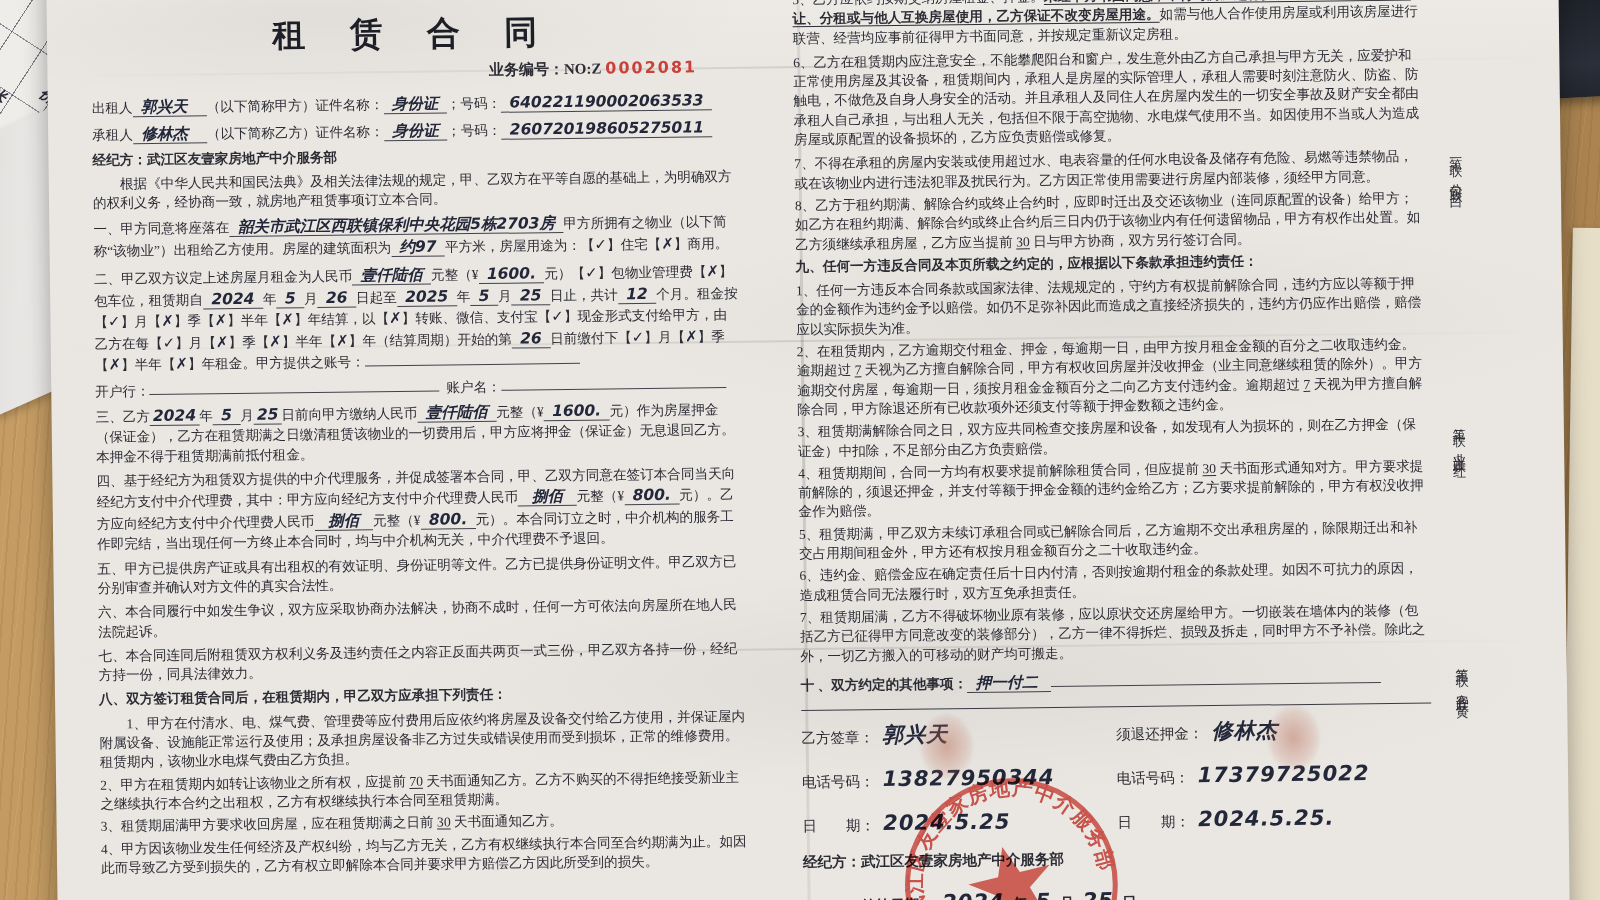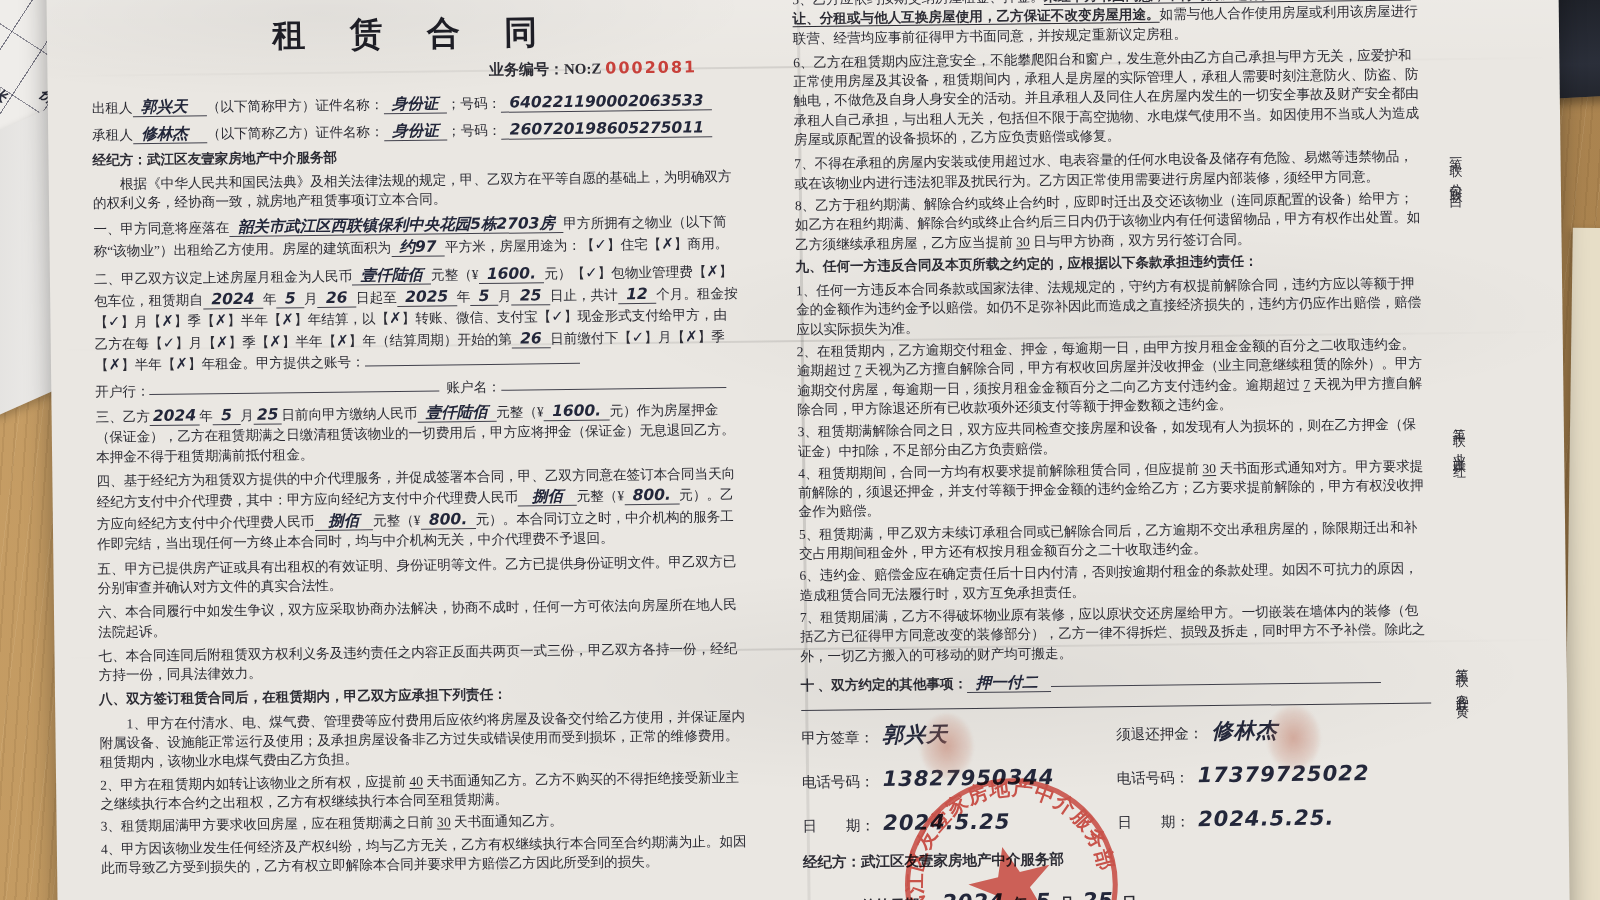--- a/index.html
+++ b/index.html
@@ -137,21 +137,21 @@
       <p class="cl"><span class="seg-p">一、甲方同意将座落在</span><span class="seg-hu">&nbsp;韶关市武江区西联镇保利中央花园5栋2703房&nbsp;</span><span class="seg-p">甲方所拥有之物业（以下简称“该物业”）出租给乙方使用。房屋的建筑面积为</span><span class="seg-hu">&nbsp;约97&nbsp;</span><span class="seg-p">平方米，房屋用途为：【</span><span class="seg-h">✓</span><span class="seg-p">】住宅【</span><span class="seg-h">✗</span><span class="seg-p">】商用。</span></p>
       <p class="cl"><span class="seg-p">二、甲乙双方议定上述房屋月租金为人民币</span><span class="seg-hu">&nbsp;壹仟陆佰&nbsp;</span><span class="seg-p">元整（¥</span><span class="seg-hu">&nbsp;1600.&nbsp;</span><span class="seg-p">元）【</span><span class="seg-h">✓</span><span class="seg-p">】包物业管理费【</span><span class="seg-h">✗</span><span class="seg-p">】包车位，租赁期自</span><span class="seg-hu">&nbsp;2024&nbsp;</span><span class="seg-p">年</span><span class="seg-hu">&nbsp;5&nbsp;</span><span class="seg-p">月</span><span class="seg-hu">&nbsp;26&nbsp;</span><span class="seg-p">日起至</span><span class="seg-hu">&nbsp;2025&nbsp;</span><span class="seg-p">年</span><span class="seg-hu">&nbsp;5&nbsp;</span><span class="seg-p">月</span><span class="seg-hu">&nbsp;25&nbsp;</span><span class="seg-p">日止，共计</span><span class="seg-hu">&nbsp;12&nbsp;</span><span class="seg-p">个月。租金按【</span><span class="seg-h">✓</span><span class="seg-p">】月【</span><span class="seg-h">✗</span><span class="seg-p">】季【</span><span class="seg-h">✗</span><span class="seg-p">】半年【</span><span class="seg-h">✗</span><span class="seg-p">】年结算，以【</span><span class="seg-h">✗</span><span class="seg-p">】转账、微信、支付宝【</span><span class="seg-h">✓</span><span class="seg-p">】现金形式支付给甲方，由乙方在每【</span><span class="seg-h">✓</span><span class="seg-p">】月【</span><span class="seg-h">✗</span><span class="seg-p">】季【</span><span class="seg-h">✗</span><span class="seg-p">】半年【</span><span class="seg-h">✗</span><span class="seg-p">】年（结算周期）开始的第</span><span class="seg-hu">&nbsp;26&nbsp;</span><span class="seg-p">日前缴付下【</span><span class="seg-h">✓</span><span class="seg-p">】月【</span><span class="seg-h">✗</span><span class="seg-p">】季【</span><span class="seg-h">✗</span><span class="seg-p">】半年【</span><span class="seg-h">✗</span><span class="seg-p">】年租金。甲方提供之账号：</span><span class="seg-bl" style="width: 215px;"></span></p>
       <p class="cl"><span class="seg-p">开户行：</span><span class="seg-bl" style="width: 290px;"></span><span class="seg-p">&nbsp;&nbsp;账户名：</span><span class="seg-bl" style="width: 225px;"></span></p>
       <p class="cl"><span class="seg-p">三、乙方</span><span class="seg-hu">2024</span><span class="seg-p">年</span><span class="seg-hu">&nbsp;5&nbsp;</span><span class="seg-p">月</span><span class="seg-hu">25</span><span class="seg-p">日前向甲方缴纳人民币</span><span class="seg-hu">&nbsp;壹仟陆佰&nbsp;</span><span class="seg-p">元整（¥</span><span class="seg-hu">&nbsp;1600.&nbsp;</span><span class="seg-p">元）作为房屋押金（保证金），乙方在租赁期满之日缴清租赁该物业的一切费用后，甲方应将押金（保证金）无息退回乙方。本押金不得于租赁期满前抵付租金。</span></p>
       <p class="cl"><span class="seg-p">四、基于经纪方为租赁双方提供的中介代理服务，并促成签署本合同，甲、乙双方同意在签订本合同当天向经纪方支付中介代理费，其中：甲方应向经纪方支付中介代理费人民币</span><span class="seg-hu">&nbsp;&nbsp;捌佰&nbsp;&nbsp;</span><span class="seg-p">元整（¥</span><span class="seg-hu">&nbsp;800.&nbsp;</span><span class="seg-p">元）。乙方应向经纪方支付中介代理费人民币</span><span class="seg-hu">&nbsp;&nbsp;捌佰&nbsp;&nbsp;</span><span class="seg-p">元整（¥</span><span class="seg-hu">&nbsp;800.&nbsp;</span><span class="seg-p">元）。本合同订立之时，中介机构的服务工作即完结，当出现任何一方终止本合同时，均与中介机构无关，中介代理费不予退回。</span></p>
       <p class="cl"><span class="seg-p">五、甲方已提供房产证或具有出租权的有效证明、身份证明等文件。乙方已提供身份证明文件。甲乙双方已分别审查并确认对方文件的真实合法性。</span></p>
       <p class="cl"><span class="seg-p">六、本合同履行中如发生争议，双方应采取协商办法解决，协商不成时，任何一方可依法向房屋所在地人民法院起诉。</span></p>
       <p class="cl"><span class="seg-p">七、本合同连同后附租赁双方权利义务及违约责任之内容正反面共两页一式三份，甲乙双方各持一份，经纪方持一份，同具法律效力。</span></p>
       <p class="cl"><span class="seg-b">八、双方签订租赁合同后，在租赁期内，甲乙双方应承担下列责任：</span></p>
       <p class="tight ind"><span class="seg-p">1、甲方在付清水、电、煤气费、管理费等应付费用后应依约将房屋及设备交付给乙方使用，并保证屋内附属设备、设施能正常运行及使用；及承担房屋设备非乙方过失或错误使用而受到损坏，正常的维修费用。租赁期内，该物业水电煤气费由乙方负担。</span></p>
-      <p class="tight"><span class="seg-p">2、甲方在租赁期内如转让该物业之所有权，应提前 </span><span class="seg-n">40</span><span class="seg-p"> 天书面通知乙方。乙方不购买的不得拒绝接受新业主之继续执行本合约之出租权，乙方有权继续执行本合同至租赁期满。</span></p>
+      <p class="tight"><span class="seg-p">2、甲方在租赁期内如转让该物业之所有权，应提前 </span><span class="seg-n">70</span><span class="seg-p"> 天书面通知乙方。乙方不购买的不得拒绝接受新业主之继续执行本合约之出租权，乙方有权继续执行本合同至租赁期满。</span></p>
       <p class="tight"><span class="seg-p">3、租赁期届满甲方要求收回房屋，应在租赁期满之日前 </span><span class="seg-n">30</span><span class="seg-p"> 天书面通知乙方。</span></p>
       <p class="tight"><span class="seg-p">4、甲方因该物业发生任何经济及产权纠纷，均与乙方无关，乙方有权继续执行本合同至合约期满为止。如因此而导致乙方受到损失的，乙方有权立即解除本合同并要求甲方赔偿乙方因此所受到的损失。</span></p>
     </div>
 
     <div class="col col-right">
       <p class="cl"><span class="seg-p">5、乙方应依约按期交纳房屋租金、押金。</span><span class="seg-u">未经甲方书面同意，不得对房屋进行扩、加、改建或转租、转让、分租或与他人互换房屋使用，乙方保证不改变房屋用途。</span><span class="seg-p">如需与他人合作使用房屋或利用该房屋进行联营、经营均应事前征得甲方书面同意，并按规定重新议定房租。</span></p>
       <p class="cl"><span class="seg-p">6、乙方在租赁期内应注意安全，不能攀爬阳台和窗户，发生意外由乙方自己承担与甲方无关，应爱护和正常使用房屋及其设备，租赁期间内，承租人是房屋的实际管理人，承租人需要时刻注意防火、防盗、防触电，不做危及自身人身安全的活动。并且承租人及同住人在房屋内发生的一切安全事故及财产安全都由承租人自己承担，与出租人无关，包括但不限于高空抛物、水电煤气使用不当。如因使用不当或人为造成房屋或原配置的设备损坏的，乙方应负责赔偿或修复。</span></p>
       <p class="tight"><span class="seg-p">7、不得在承租的房屋内安装或使用超过水、电表容量的任何水电设备及储存有危险、易燃等违禁物品，或在该物业内进行违法犯罪及扰民行为。乙方因正常使用需要进行房屋内部装修，须经甲方同意。</span></p>
       <p class="tight"><span class="seg-p">8、乙方于租约期满、解除合约或终止合约时，应即时迁出及交还该物业（连同原配置的设备）给甲方；如乙方在租约期满、解除合约或终止合约后三日内仍于该物业内有任何遗留物品，甲方有权作出处置。如乙方须继续承租房屋，乙方应当提前 </span><span class="seg-n">30</span><span class="seg-p"> 日与甲方协商，双方另行签订合同。</span></p>
       <p class="cl"><span class="seg-b">九、任何一方违反合同及本页所载之约定的，应根据以下条款承担违约责任：</span></p>
@@ -161,21 +161,21 @@
       <p class="tight"><span class="seg-p">4、租赁期期间，合同一方均有权要求提前解除租赁合同，但应提前 </span><span class="seg-n">30</span><span class="seg-p"> 天书面形式通知对方。甲方要求提前解除的，须退还押金，并支付等额于押金金额的违约金给乙方；乙方要求提前解除的，甲方有权没收押金作为赔偿。</span></p>
       <p class="tight"><span class="seg-p">5、租赁期满，甲乙双方未续订承租合同或已解除合同后，乙方逾期不交出承租房屋的，除限期迁出和补交占用期间租金外，甲方还有权按月租金额百分之二十收取违约金。</span></p>
       <p class="tight"><span class="seg-p">6、违约金、赔偿金应在确定责任后十日内付清，否则按逾期付租金的条款处理。如因不可抗力的原因，造成租赁合同无法履行时，双方互免承担责任。</span></p>
       <p class="tight"><span class="seg-p">7、租赁期届满，乙方不得破坏物业原有装修，应以原状交还房屋给甲方。一切嵌装在墙体内的装修（包括乙方已征得甲方同意改变的装修部分），乙方一律不得拆烂、损毁及拆走，同时甲方不予补偿。除此之外，一切乙方搬入的可移动的财产均可搬走。</span></p>
       <p class="cl" style="margin-top:8px"><span class="seg-b">十 、双方约定的其他事项：</span><span class="seg-hu">&nbsp;押一付二&nbsp;&nbsp;</span><span class="seg-bl" style="width: 330px;"></span></p>
 
       <div class="sign-section">
         <div class="sign-grid">
           <div class="sign-col" style="position:relative">
             <div class="fingerprint fp-jia"></div>
-            <p><span class="seg-p">甲方签章：</span><span class="seg-H">&nbsp;郭兴天</span></p>
+            <p><span class="seg-p">乙方签章：</span><span class="seg-H">&nbsp;郭兴天</span></p>
             <p><span class="seg-p">电话号码：</span><span class="seg-H">&nbsp;13827950344</span></p>
             <p><span class="seg-p">日　　期：</span><span class="seg-H">&nbsp;2024.5.25</span></p>
           </div>
           <div class="sign-col" style="position:relative">
             <div class="fingerprint fp-yi" style="left:150px"></div>
             <p><span class="seg-p">须退还押金：</span><span class="seg-H">&nbsp;修林杰</span></p>
             <p><span class="seg-p">电话号码：</span><span class="seg-H">&nbsp;17379725022</span></p>
             <p><span class="seg-p">日　　期：</span><span class="seg-H">&nbsp;2024.5.25.</span></p>
           </div>
         </div>

